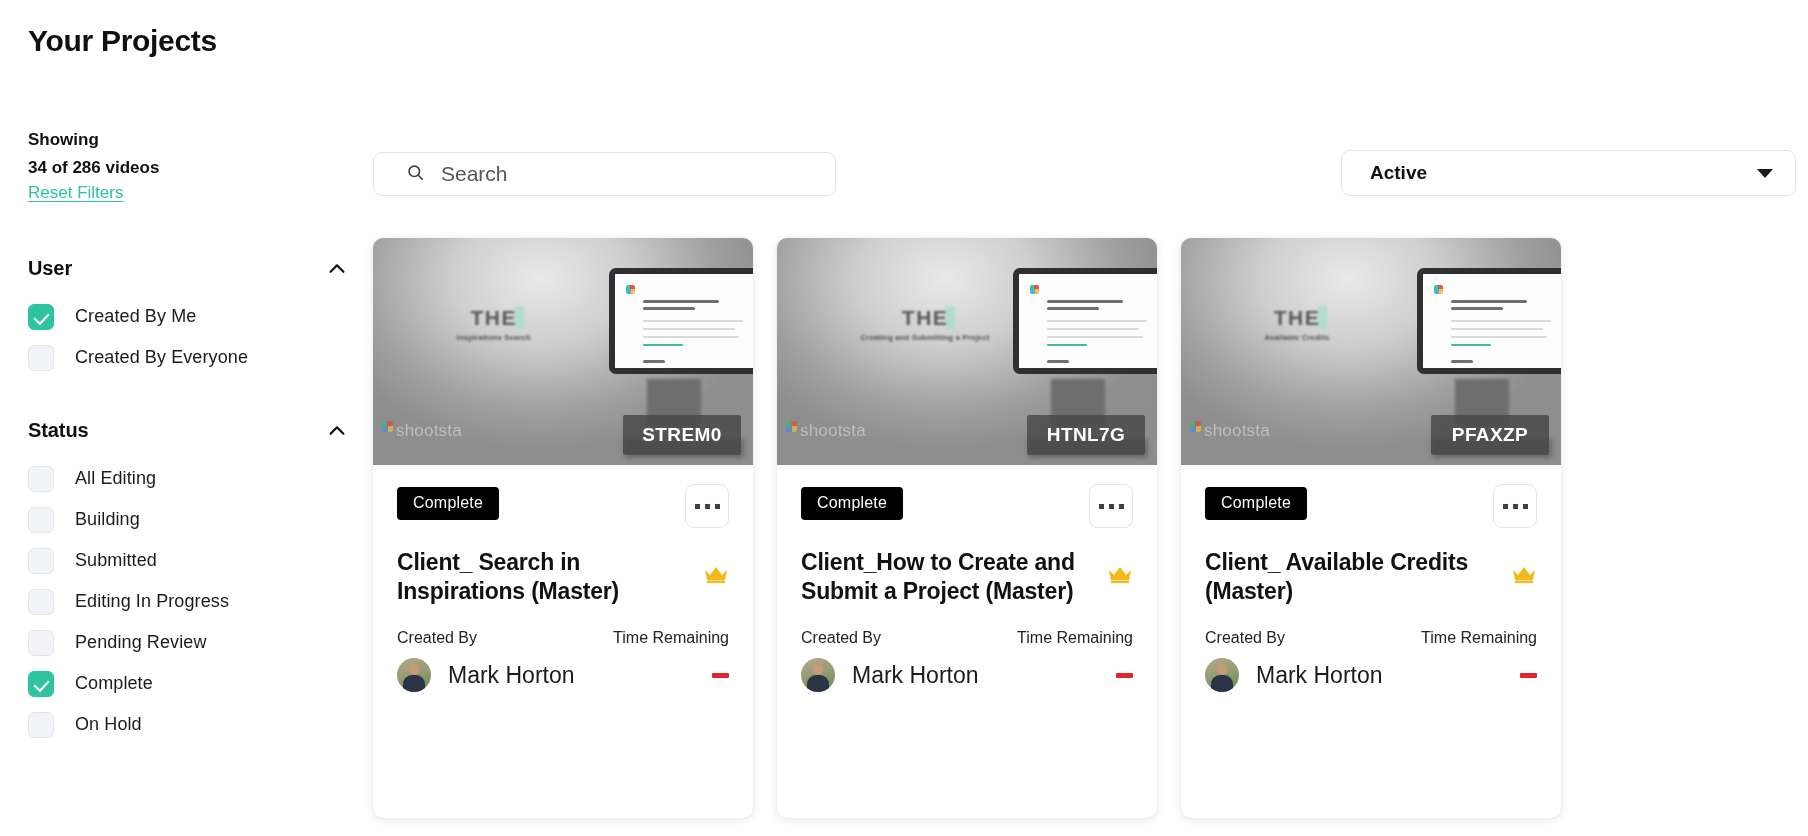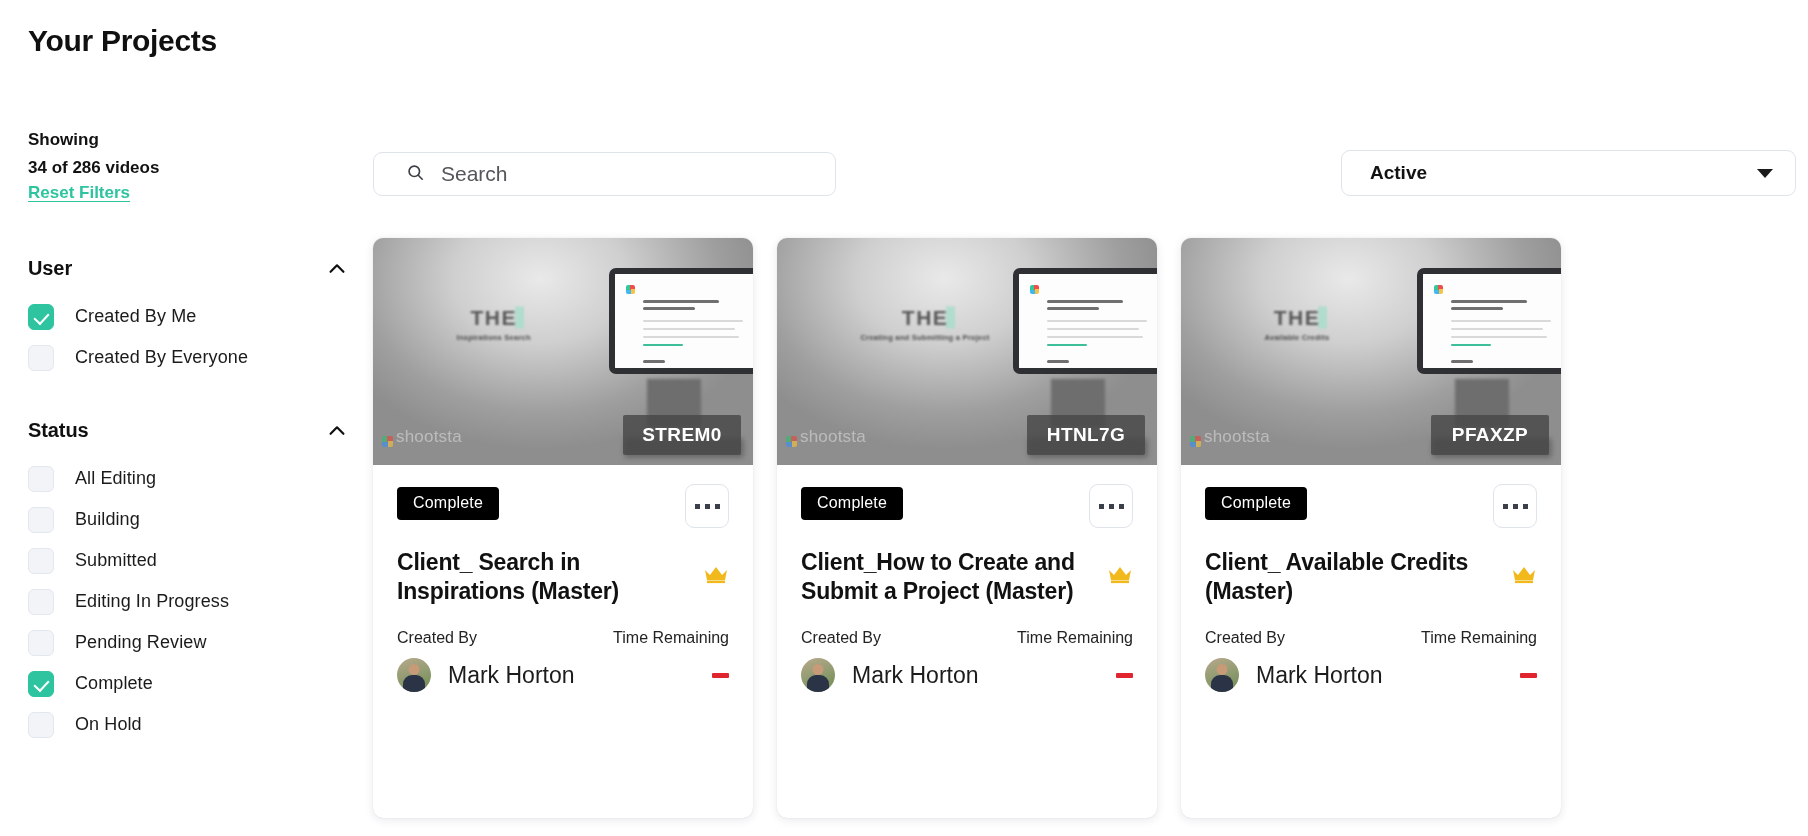--- a/index.html
+++ b/index.html
@@ -42,21 +42,21 @@
   .showing-count {
     font-size: 17px;
     font-weight: 700;
     color: #121212;
     line-height: 28px;
   }
   .reset-filters {
     display: inline-block;
     margin-top: 1px;
     font-size: 17px;
-    font-weight: 700;
+    font-weight: 400;
     color: #2ec4a0;
     text-decoration: underline;
     text-underline-offset: 3px;
     cursor: pointer;
   }
 
   .filter-group { margin-top: 41px; }
   .filter-group.first { margin-top: 54px; }
   .filter-head {
     display: flex;
@@ -255,22 +255,22 @@
     position: absolute; left: 72%; top: 62%; width: 54px; height: 48px;
     background: #6e6e6e; filter: blur(1.6px);
   }
   .stand-base {
     position: absolute; left: 66%; top: 88%; width: 120px; height: 20px;
     background: #6a6a6a; filter: blur(2.4px); border-radius: 4px;
   }
 
   .shootsta {
     position: absolute;
-    left: 9px; bottom: 18px;
-    display: flex; align-items: flex-end; gap: 3px;
+    left: 9px; bottom: 24px;
+    display: flex; align-items: flex-start; gap: 3px;
     opacity: .62;
   }
   .shootsta-mark {
     width: 11px; height: 11px; border-radius: 2px;
     background: conic-gradient(#e8453c 0 25%, #f7c03a 0 50%, #3b8ef0 0 75%, #2fbf6d 0 100%);
   }
   .shootsta-text {
     font-size: 17px;
     color: #d8d8d8;
     letter-spacing: .2px;

